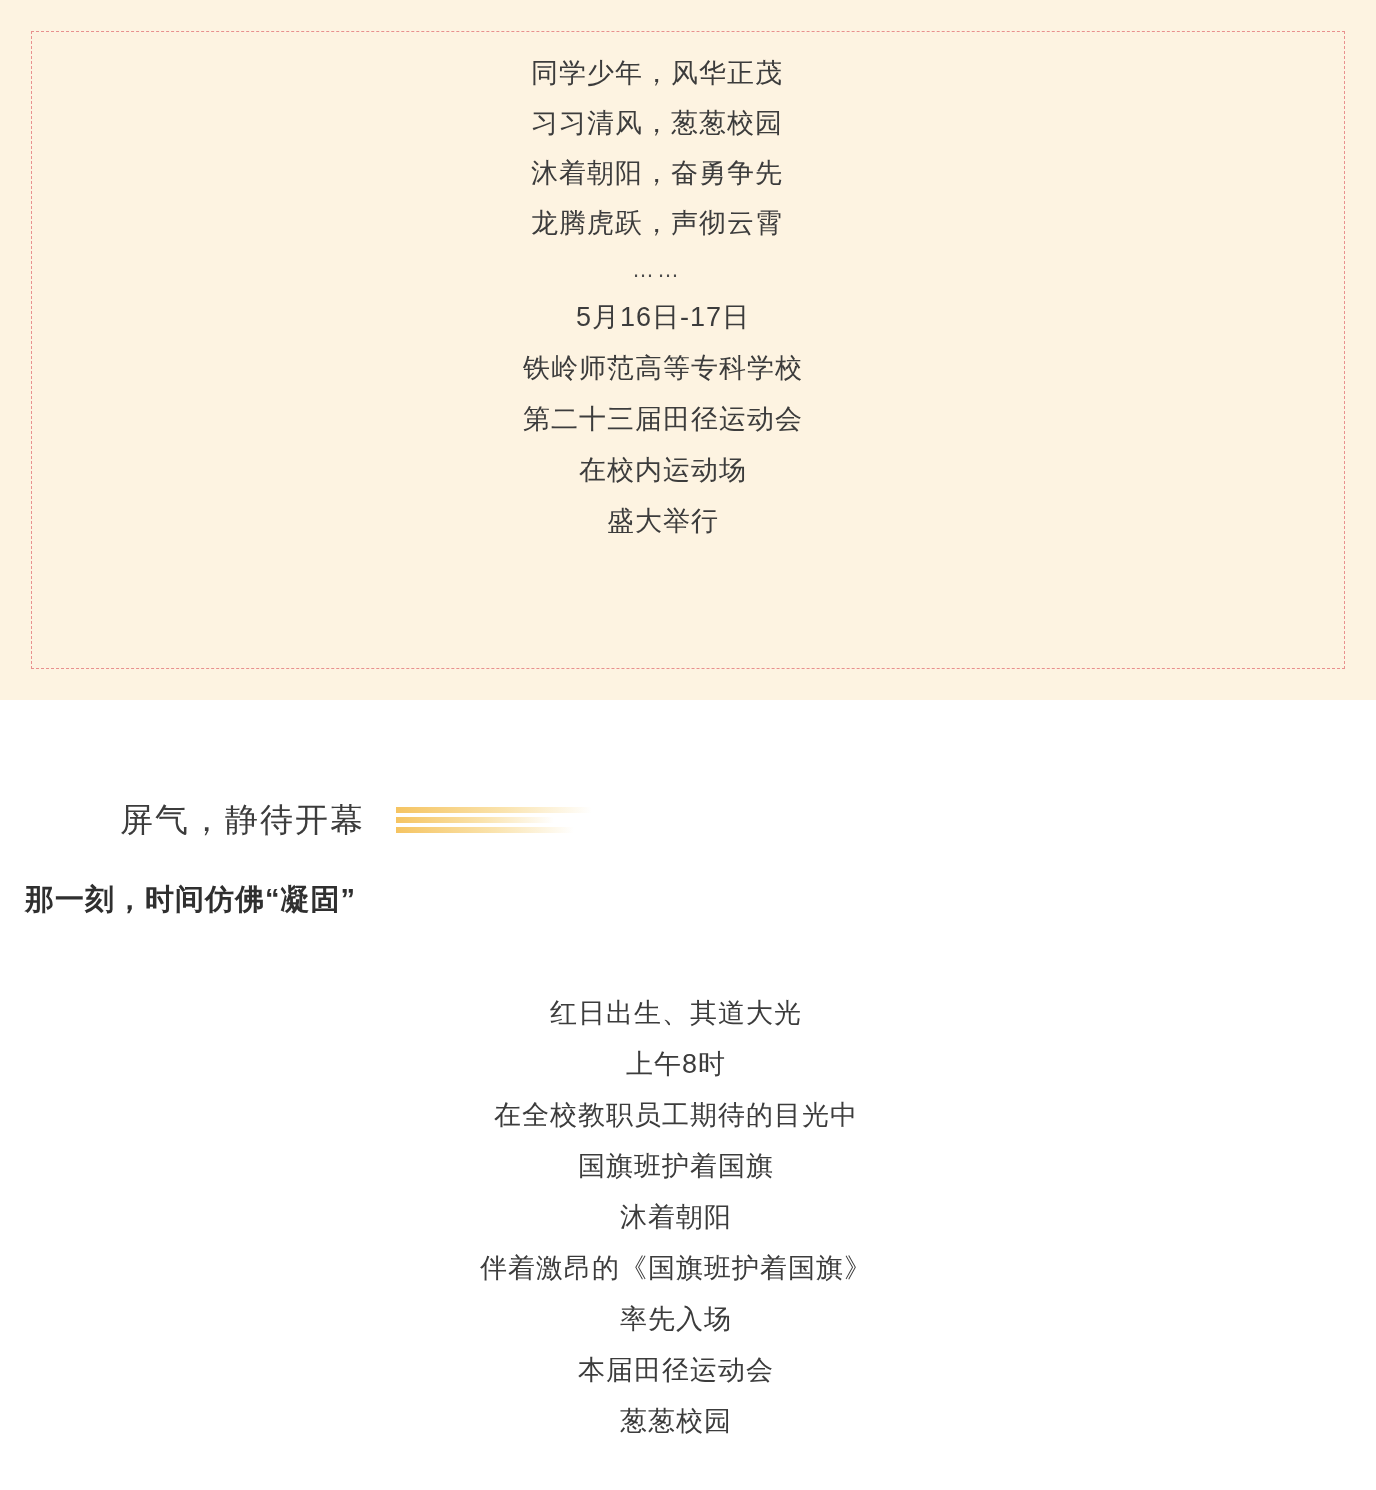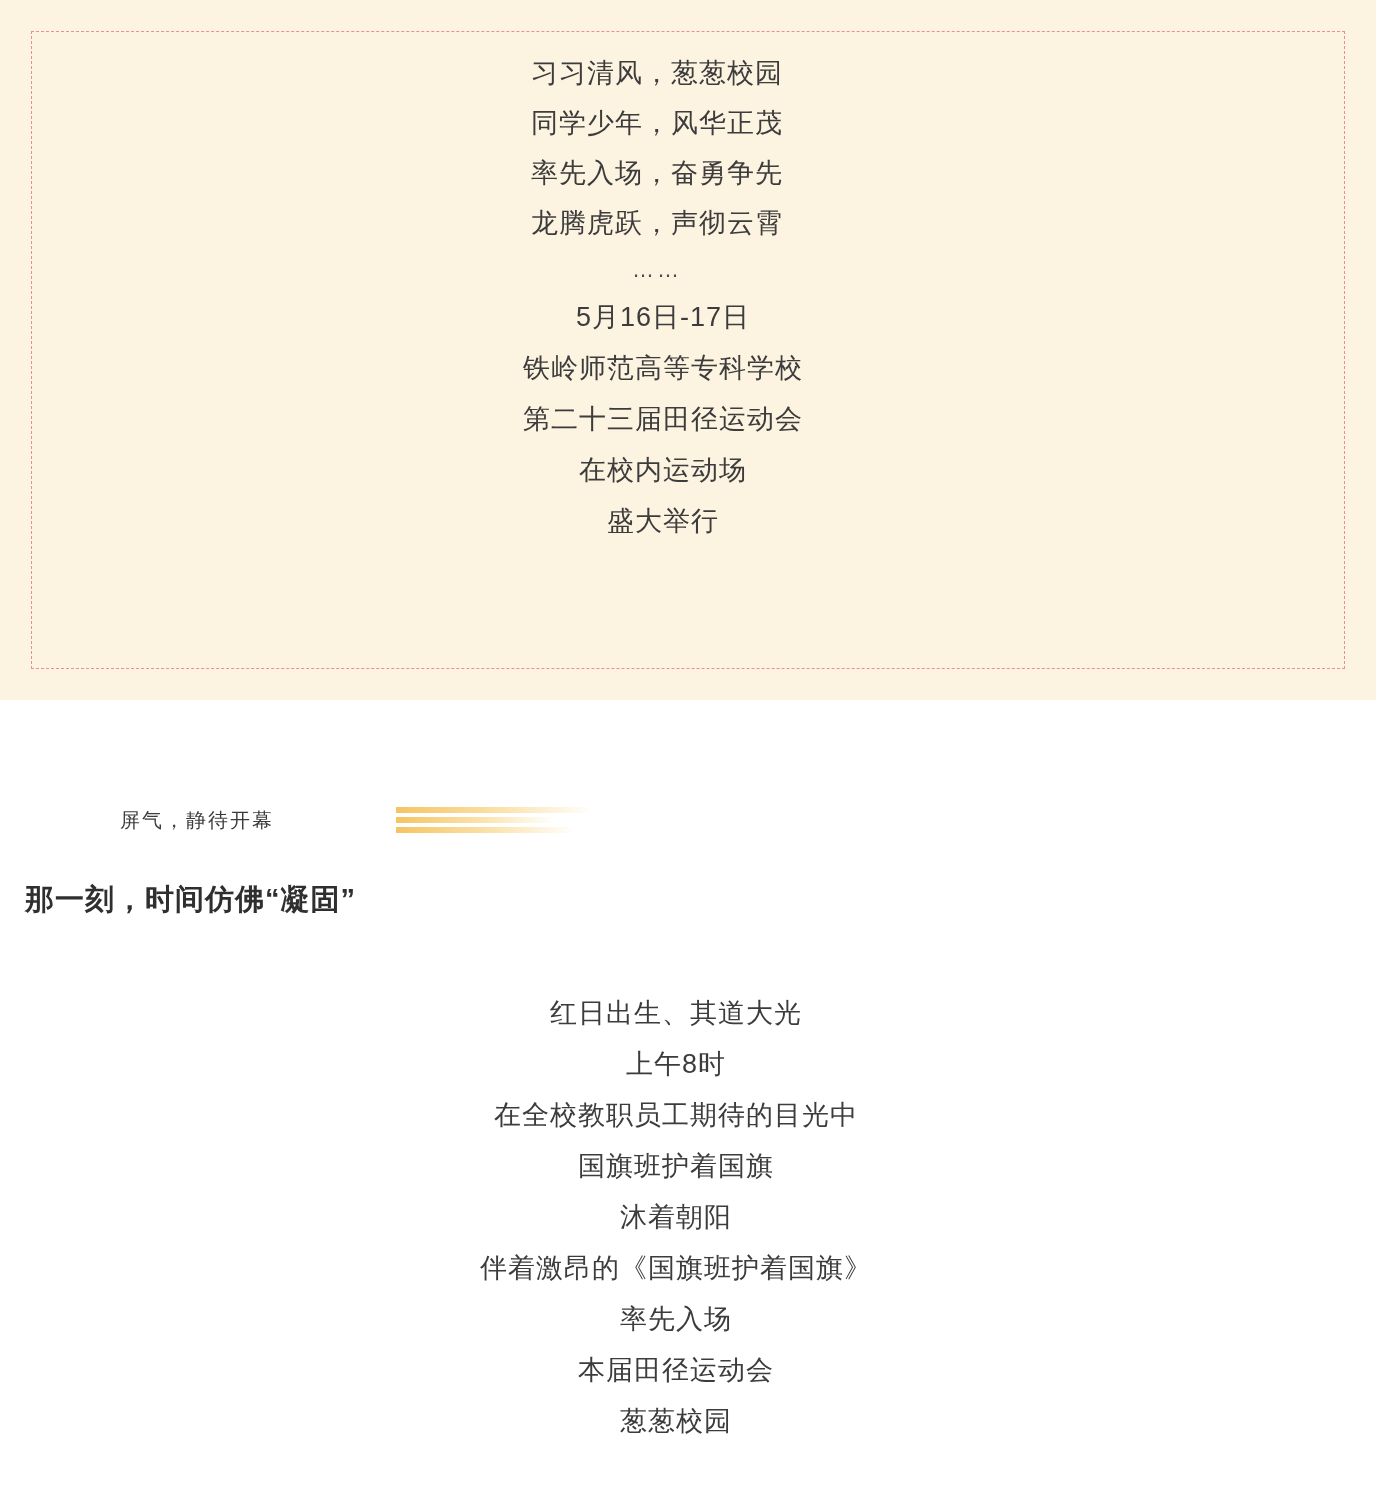--- a/index.html
+++ b/index.html
@@ -68,21 +68,21 @@
     position: absolute;
     left: 0;
     top: 795px;
     width: 1376px;
     height: 60px;
   }
   .waiting-label {
     position: absolute;
     left: 120px;
     top: 0;
-    font-size: 20px;
+    font-size: 33px;
     line-height: 50px;
     color: #3c3c3c;
     letter-spacing: 2px;
   }
   .gradient-bars {
     position: absolute;
     left: 396px;
     top: 12px;
     width: 196px;
     height: 32px;
@@ -124,23 +124,23 @@
   }
 </style>
 </head>
 <body>
 
 <div class="page">
 
   <div class="card-outer">
     <div class="card-inner"></div>
     <div class="card-text">
+      <div class="line">同学少年，风华正茂</div>
       <div class="line">习习清风，葱葱校园</div>
-      <div class="line">同学少年，风华正茂</div>
-      <div class="line">率先入场，奋勇争先</div>
+      <div class="line">沐着朝阳，奋勇争先</div>
       <div class="line">龙腾虎跃，声彻云霄</div>
       <div class="dots">……</div>
       <div class="line tight">5月16日-17日</div>
       <div class="line tight">铁岭师范高等专科学校</div>
       <div class="line tight">第二十三届田径运动会</div>
       <div class="line tight">在校内运动场</div>
       <div class="line tight">盛大举行</div>
     </div>
   </div>
 

